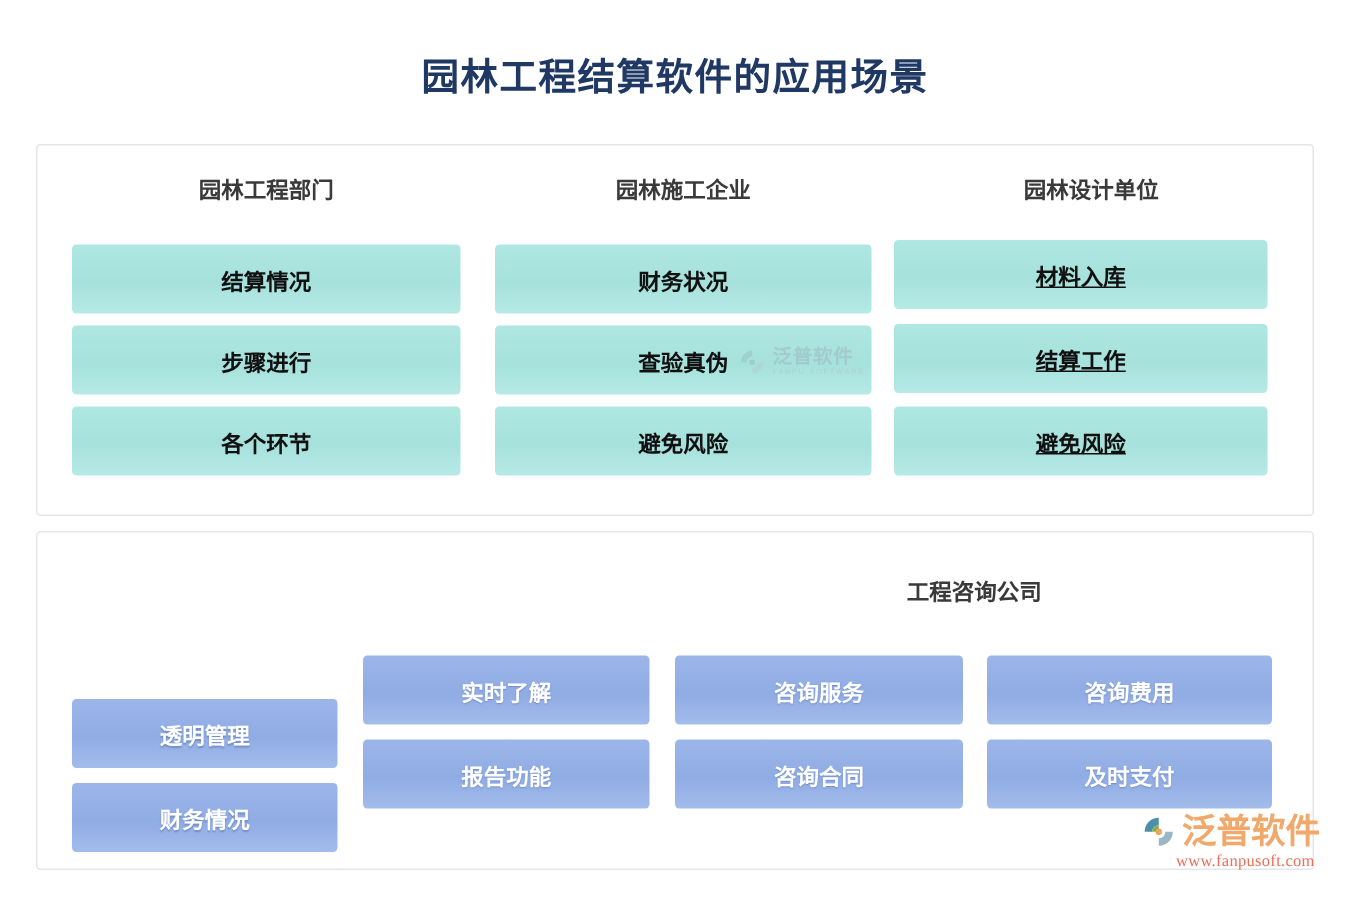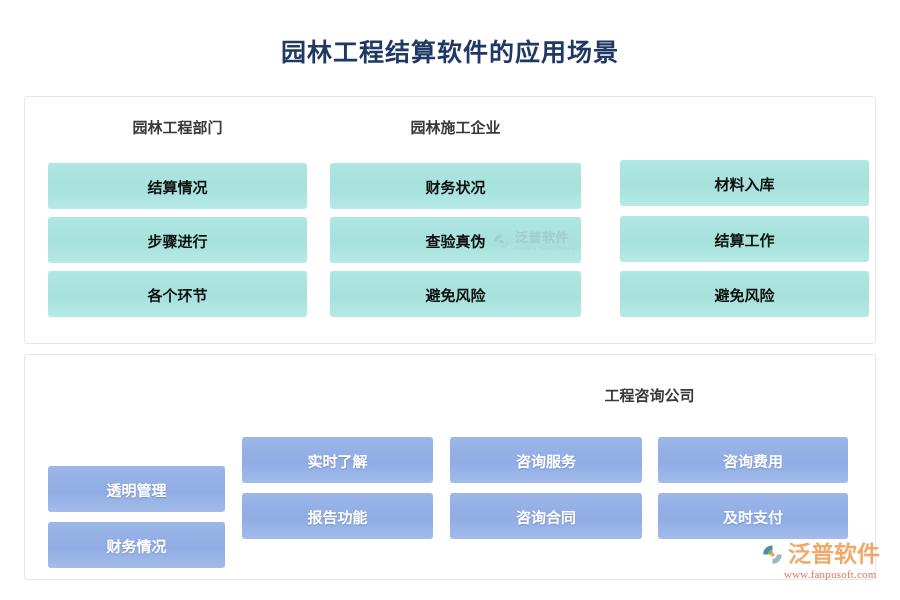--- a/index.html
+++ b/index.html
@@ -101,21 +101,21 @@
   .chip-blue {
     background: linear-gradient(180deg, #9CB6E8 0%, #8FACE4 55%, #A3BCEB 100%);
     color: #FFFFFF;
     height: 46px;
     text-shadow: 0 1px 1px rgba(60,80,140,0.35);
   }
 
   
   .col-t0 { left: 48px;  width: 259px; }
   .col-t1 { left: 330px; width: 251px; }
-  .col-t2 { left: 620px; width: 249px; }
+  .col-t2 { left: 596px; width: 249px; text-decoration: underline; }
 
   .row-t0 { top: 163px; }
   .row-t1 { top: 217px; }
   .row-t2 { top: 271px; }
 
   
   .col-t2.row-t0 { top: 160px; }
   .col-t2.row-t1 { top: 216px; }
   .col-t2.row-t2 { top: 271px; }
 
@@ -203,20 +203,21 @@
 <body>
 
 <div class="page">
 
   <div class="page-title">园林工程结算软件的应用场景</div>
 
   <div class="card card-top"></div>
 
   <div class="group-heading hd-top-0">园林工程部门</div>
   <div class="group-heading hd-top-1">园林施工企业</div>
+  <div class="group-heading hd-top-2">园林设计单位</div>
 
   <div class="chip chip-teal col-t0 row-t0">结算情况</div>
   <div class="chip chip-teal col-t0 row-t1">步骤进行</div>
   <div class="chip chip-teal col-t0 row-t2">各个环节</div>
 
   <div class="chip chip-teal col-t1 row-t0">财务状况</div>
   <div class="chip chip-teal col-t1 row-t1">查验真伪</div>
   <div class="chip chip-teal col-t1 row-t2">避免风险</div>
 
   <div class="chip chip-teal col-t2 row-t0">材料入库</div>

